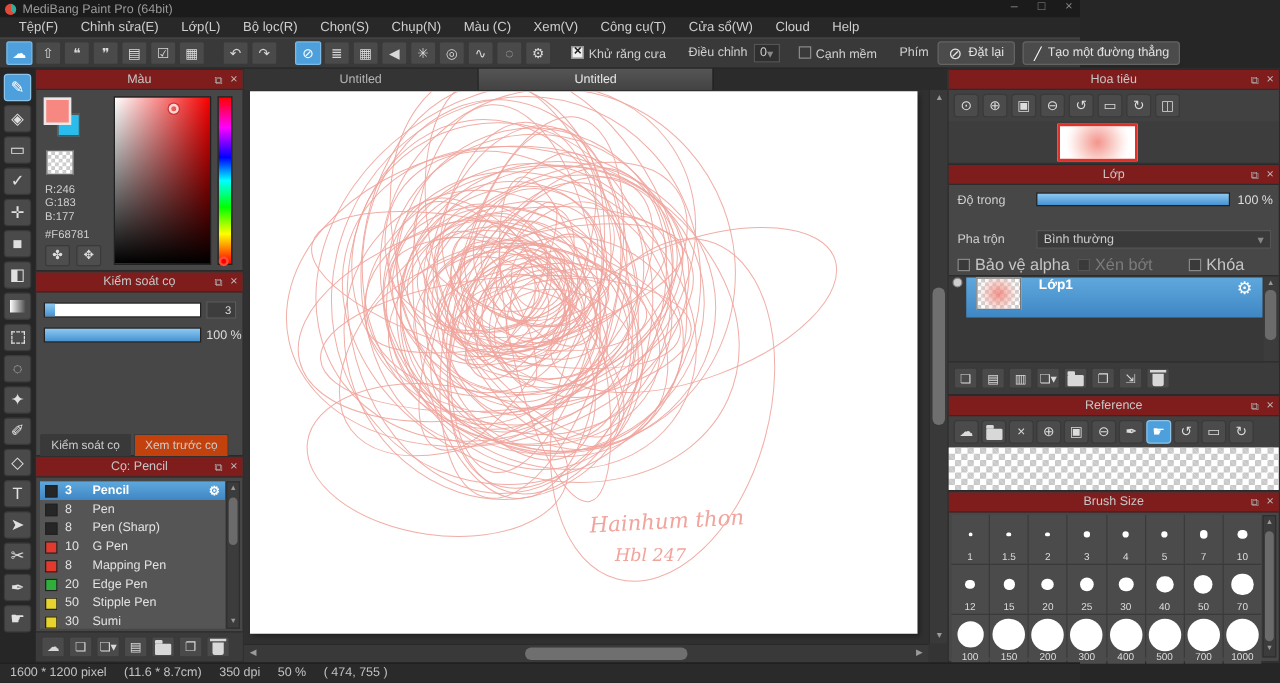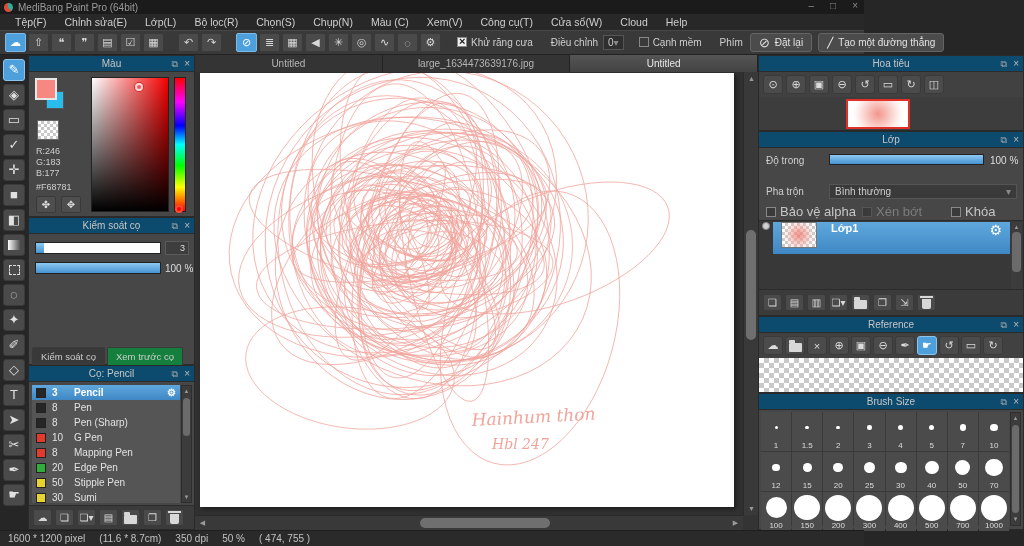--- a/index.html
+++ b/index.html
@@ -40,21 +40,21 @@
 
   
   #toolstrip{position:absolute;left:0;top:55px;width:28px;bottom:16px;background:#262626;
     display:flex;flex-direction:column;align-items:center;padding-top:2px}
   .tool-btn{width:22px;height:22px;margin:1.5px 0;background:#4a4a4a;border:1px solid #3a3a3a;
     border-radius:3px;color:#e0e0e0;font-size:13px;display:flex;align-items:center;justify-content:center}
   .tool-btn.sel{background:#4da0dc;border-color:#8cc4ea;color:#fff}
 
   
   .panel{position:absolute;background:#474747;border:1px solid #2a2a2a}
-  .phdr{height:16px;background:#0c4a6e;border-bottom:1px solid #2c2c2c;text-align:center;
+  .phdr{height:16px;background:#7f1d1d;border-bottom:1px solid #2c2c2c;text-align:center;
     font-size:10px;line-height:16px;color:#c6c6c6;position:relative}
   .phdr .pop{position:absolute;right:16px;top:0;font-size:9px;color:#aaa}
   .phdr .cls{position:absolute;right:4px;top:0;font-size:10px;color:#bbb}
 
   
   #fg-swatch{position:absolute;left:6px;top:6px;width:22px;height:22px;border:2px solid #e8e8e8;z-index:2}
   #bg-swatch{position:absolute;left:17px;top:19px;width:18px;height:18px;border:1px solid #555;z-index:1}
   .checker{background-image:linear-gradient(45deg,#c9c9c9 25%,transparent 25%,transparent 75%,#c9c9c9 75%),
     linear-gradient(45deg,#c9c9c9 25%,transparent 25%,transparent 75%,#c9c9c9 75%);
     background-size:10px 10px;background-position:0 0,5px 5px;background-color:#fff}
@@ -74,21 +74,21 @@
   #hue-cursor{position:absolute;left:0;bottom:-2px;width:8px;height:8px;border:2px solid #ff4b33;border-radius:50%;background:#f00}
 
   
   .slider{position:absolute;height:12px;background:#2e2e2e;border:1px solid #222}
   .slider .fill{height:100%;background:linear-gradient(to bottom,#8ec8f0,#4593d2)}
   .slider .fillw{height:100%;background:#fff}
   .valbox{position:absolute;width:24px;height:14px;background:#3d3d3d;border:1px solid #5a5a5a;
     color:#ddd;font-size:9px;text-align:right;padding-right:3px;line-height:13px}
   .sld-label{position:absolute;font-size:10px;color:#ddd}
   .bc-tab{position:absolute;bottom:0;height:18px;font-size:9.5px;color:#ccc;padding:0 8px;line-height:18px;
-    background:#15803d;border:1px solid #3a3a3a;border-bottom:none;border-radius:2px 2px 0 0}
+    background:#c2410c;border:1px solid #3a3a3a;border-bottom:none;border-radius:2px 2px 0 0}
   .bc-tab.active{background:#393939}
 
   
   #brushlist{position:absolute;left:3px;top:19px;right:14px;bottom:26px;background:#555;overflow:hidden}
   .brush-row{height:15px;display:flex;align-items:center;gap:6px;padding-left:4px;color:#e2e2e2;font-size:10px;position:relative}
   .brush-row .sw{width:10px;height:10px;border:1px solid #222;flex:0 0 auto}
   .brush-row .bsize{width:16px;text-align:left}
   .brush-row.sel{background:linear-gradient(to bottom,#5fa8dd,#3f87c4);color:#fff;font-weight:bold}
   .brush-row .gear{position:absolute;right:4px;color:#fff;font-size:10px}
   .minisb{position:absolute;top:19px;right:2px;bottom:26px;width:11px;background:#3c3c3c;border:1px solid #2e2e2e}
@@ -382,21 +382,20 @@
         <span class="ft-btn">❐</span>
         <span class="ft-btn">
           <i class="shape-trash"></i>
         </span>
       </div>
   </div>
 
   <div id="canvasarea">
     <div id="tabbar">
         <div class="ctab">Untitled</div>
-        <div class="ctab">large_1634473639176.jpg</div>
         <div class="ctab active">Untitled</div>
       </div>
     <div id="viewport">
       <div id="whitecanvas">
         <svg width="534" height="434" style="position:absolute;inset:0">
             <ellipse cx="222.81109340535477" cy="170.09624857641757" rx="114.05541333602741" ry="111.72049267683178" fill="none" stroke="#f0a49c" stroke-width="0.8" opacity="0.9" transform="rotate(153.13980530016124 222.81109340535477 170.09624857641757)"></ellipse>
             <ellipse cx="224.66156082041562" cy="138.60183129739016" rx="103.96571651799604" ry="114.00575589388609" fill="none" stroke="#f0a49c" stroke-width="0.8" opacity="0.9" transform="rotate(81.05848032049835 224.66156082041562 138.60183129739016)"></ellipse>
             <ellipse cx="220.60297289444134" cy="192.04644704423845" rx="89.59684761008248" ry="122.12698659161106" fill="none" stroke="#f0a49c" stroke-width="0.8" opacity="0.9" transform="rotate(122.67514568287879 220.60297289444134 192.04644704423845)"></ellipse>
             <ellipse cx="198.25698800664395" cy="145.49602012801915" rx="70.89382702950388" ry="86.4692861866206" fill="none" stroke="#f0a49c" stroke-width="0.8" opacity="0.9" transform="rotate(67.85338996443897 198.25698800664395 145.49602012801915)"></ellipse>
             <ellipse cx="227.77563574304804" cy="141.92370131099597" rx="112.6206546719186" ry="109.95003755670041" fill="none" stroke="#f0a49c" stroke-width="0.8" opacity="0.9" transform="rotate(75.31508275307715 227.77563574304804 141.92370131099597)"></ellipse>

